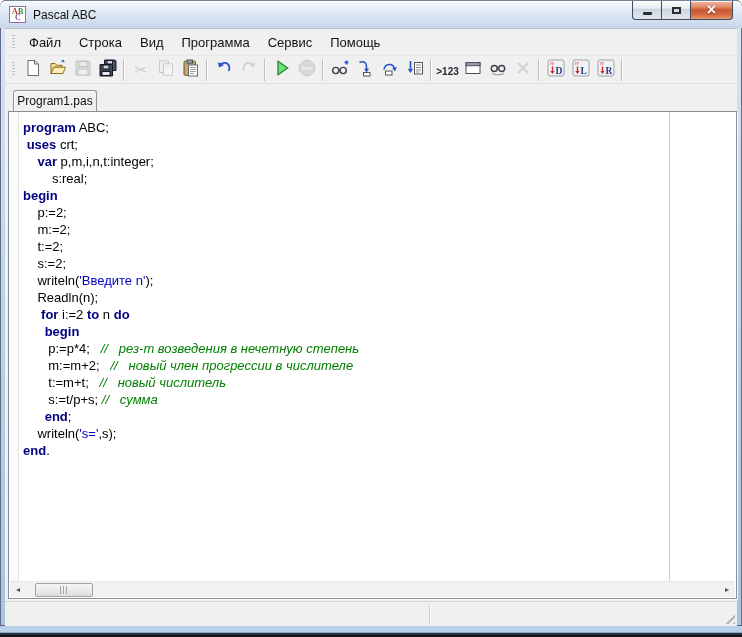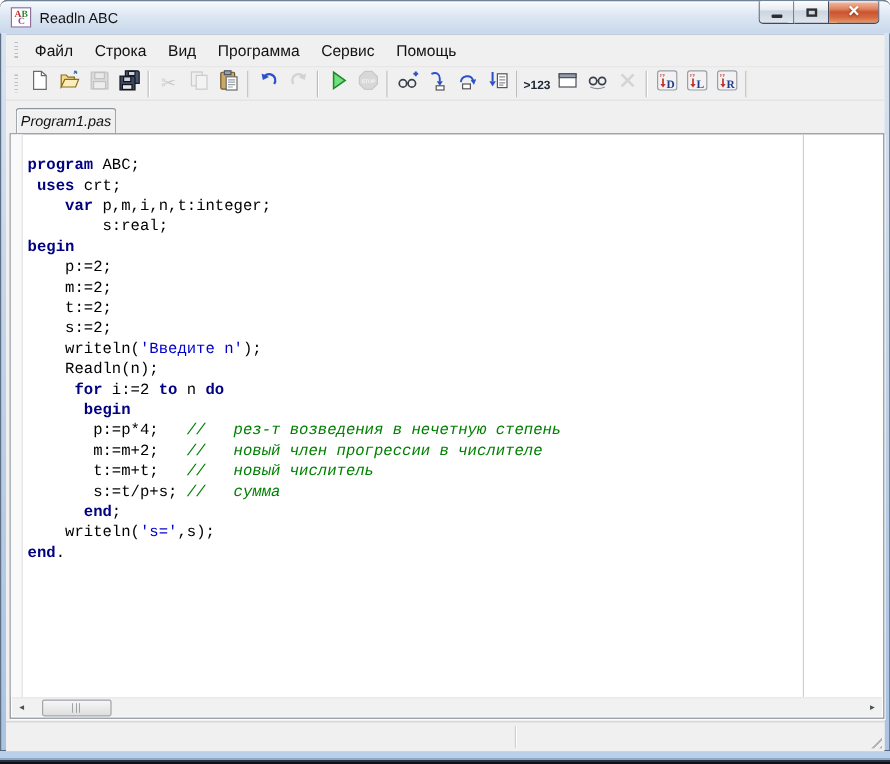--- a/index.html
+++ b/index.html
@@ -51,31 +51,31 @@
   .tb-btn{width:25px;height:24px;display:flex;align-items:center;justify-content:center;}
   .tb-btn.disabled{opacity:.45;filter:grayscale(1);}
   .tb-sep{width:1px;height:22px;background:#bdbdbd;border-right:1px solid #fff;margin:0 3px;}
   .txt-ico{font-size:15px;line-height:1;}
   .num-ico{font-size:10px;font-weight:bold;color:#202838;letter-spacing:0;margin-top:39px;}
   
   .tabbar{position:absolute;left:3px;top:56px;right:0;height:26px;}
   .tab{position:absolute;bottom:0;box-sizing:border-box;background:#f0f0f0;
     border:1px solid #8e959d;border-bottom:none;border-radius:3px 3px 0 0;
     box-shadow:inset 1px 1px 0 #fdfdfd;font-size:12px;color:#111;
-    display:flex;align-items:center;justify-content:center;font-style:italic;}
+    display:flex;align-items:center;justify-content:center;}
   .tab.inactive{left:5px;width:84px;height:21px;}
   .tab.active{left:88px;width:87px;height:25px;background:#f3f3f3;z-index:2;}
   
   .editor{position:absolute;left:3px;top:82px;width:729px;height:488px;box-sizing:border-box;
     background:#fff;border:1px solid #898f98;box-shadow:1px 1px 0 #fbfbfb;}
   .sel-margin{position:absolute;left:0;top:0;bottom:17px;width:9px;background:#fafafa;
     border-right:1px solid #e2e2e2;}
   .margin-line{position:absolute;left:660px;top:0;bottom:17px;width:1px;background:#cfcfcf;}
-  .code{position:absolute;left:10px;top:1px;right:1px;bottom:18px;padding:16px 0 0 4px;
-    font-family:Liberation Mono, monospace;font-size:13px;line-height:17px;
+  .code{position:absolute;left:10px;top:1px;right:1px;bottom:18px;padding:6px 0 0 4px;
+    font-family:Liberation Sans, sans-serif;font-size:13px;line-height:17px;
     white-space:pre;overflow:hidden;}
   .code-line{height:17px;}
   .seg-kw{color:var(--kw,#000080);font-weight:bold;}
   .seg-pl{color:var(--pl,#000);}
   .seg-str{color:var(--str,#0000cc);}
   .seg-cmt{color:var(--cmt,#008000);font-style:italic;}
   .hscroll{position:absolute;left:1px;right:1px;bottom:1px;height:16px;background:#f1f1f1;
     border-top:1px solid #e8e8e8;box-sizing:border-box;}
   .sb-btn{position:absolute;top:0;width:16px;height:15px;display:flex;align-items:center;
     justify-content:center;font-size:8px;color:#4d5257;}
@@ -99,21 +99,21 @@
 <body>
 
 <div class="win" style="--kw: #000080; --pl: #000000; --str: #0000cc; --cmt: #008000;">
 
   <div class="titlebar">
     <div class="app-icon">
       <span class="ai-a">A</span>
       <span class="ai-b">B</span>
       <span class="ai-c">C</span>
     </div>
-    <div class="title-text">Readln ABC</div>
+    <div class="title-text">Pascal ABC</div>
     <div class="win-buttons">
       <div class="wbtn min">
         <div class="min-glyph"></div>
       </div>
       <div class="wbtn max">
         <div class="max-glyph"></div>
       </div>
       <div class="wbtn close">
         <div class="close-glyph">×</div>
       </div>

